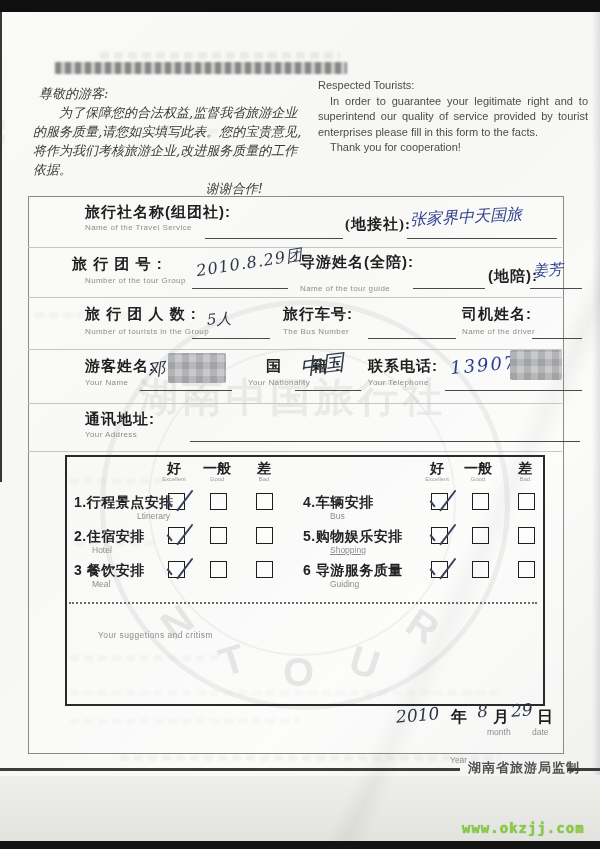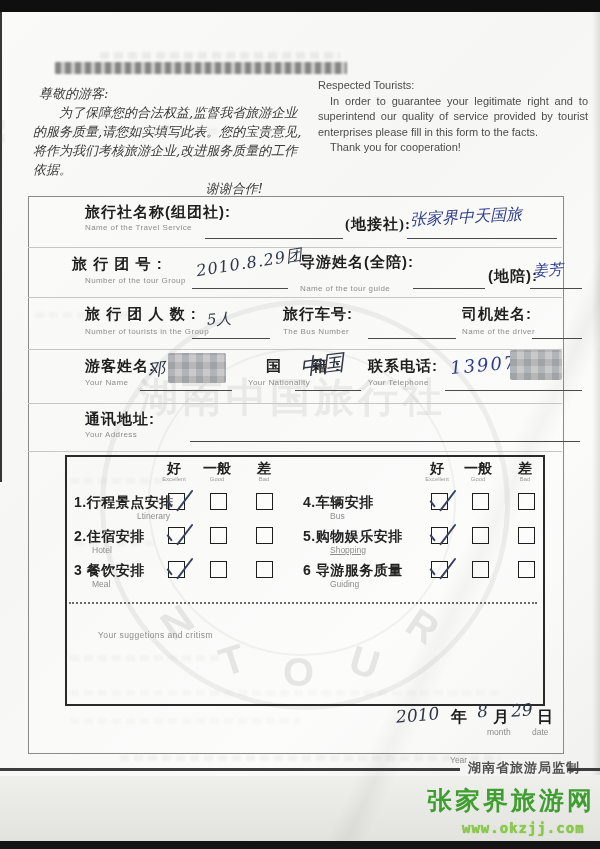--- a/index.html
+++ b/index.html
@@ -243,17 +243,16 @@
   <div class="abs date-hand" style="left:511px;top:700px;transform:rotate(-4deg);">29</div>
   <div class="abs date-zh" style="left:537px;top:707px;">日</div>
   <div class="abs date-en" style="left:450px;top:727px;margin-top:28px;">Year</div>
   <div class="abs date-en" style="left:487px;top:727px;">month</div>
   <div class="abs date-en" style="left:532px;top:727px;">date</div>
 
   <div class="abs sup-line" style="left:0;width:460px;"></div>
   <div class="abs supervisor">湖南省旅游局监制</div>
   <div class="abs sup-line" style="left:568px;width:32px;"></div>
 
-  <div class="abs site-name">张家界旅游网</div>
   <div class="abs site-url">www.okzjj.com</div>
 
   <div class="abs bar-bottom"></div>
 </div>
 
 </body></html>

